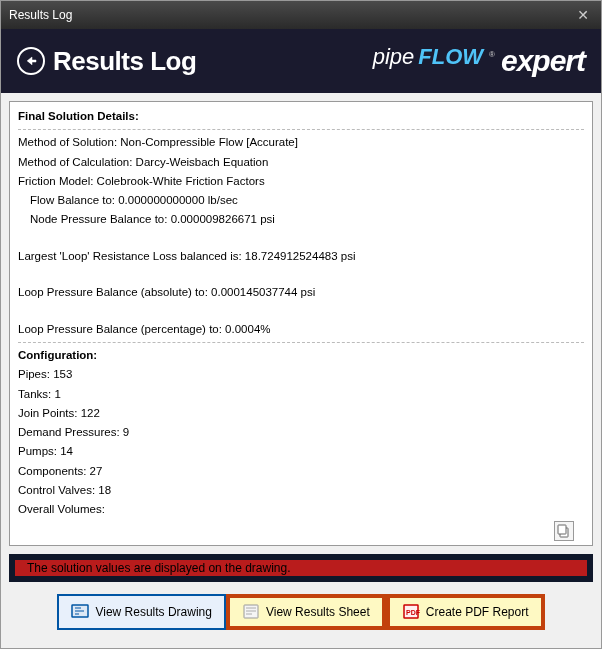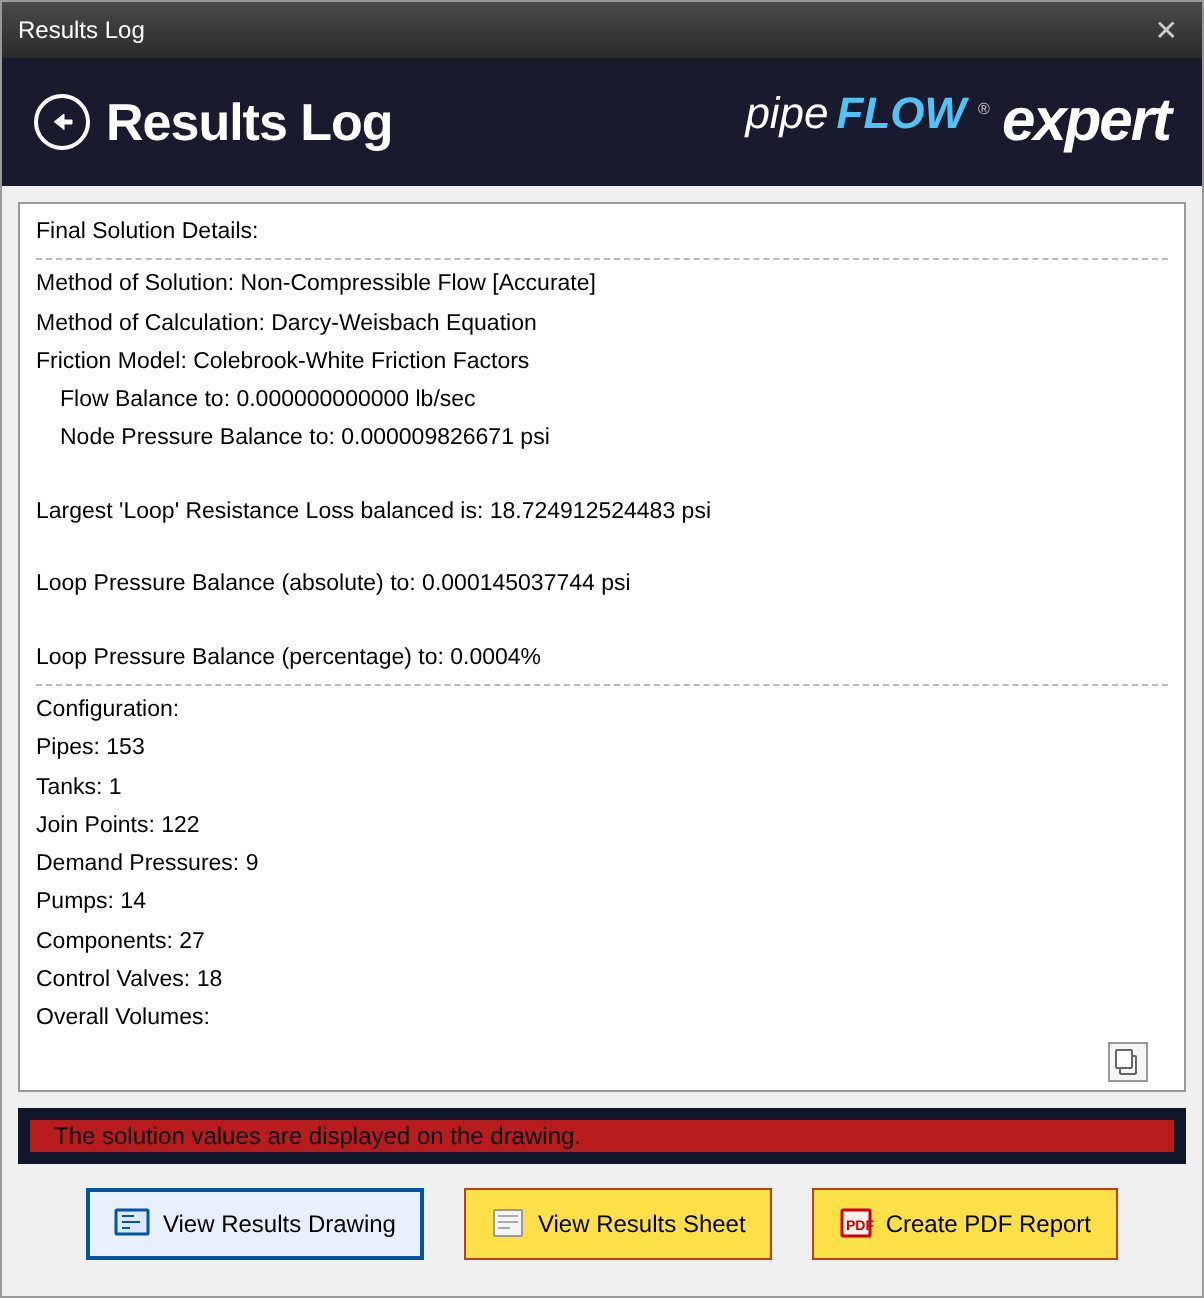--- a/index.html
+++ b/index.html
@@ -145,21 +145,21 @@
     .log-panel-inner::-webkit-scrollbar-track {
       background: #f0f0f0;
       border-left: 1px solid #ccc;
     }
     .log-panel-inner::-webkit-scrollbar-thumb {
       background: #c0c0c0;
       border: 1px solid #999;
     }
 
     .log-title {
-      font-weight: normal;
+      font-weight: bold;
       margin-bottom: 2px;
     }
 
     .log-divider {
       border: none;
       border-top: 1px dashed #bbb;
       margin: 4px 0;
     }
 
     .log-section {
@@ -190,21 +190,21 @@
       border: 6px solid #0f172a;
       padding: 1px 12px;
       font-size: 12px;
       color: #000;
       flex-shrink: 0;
     }
 
     .buttons-row {
       display: flex;
       justify-content: center;
-      gap: 20px;
+      gap: 0;
       padding: 4px 8px 10px;
       flex-shrink: 0;
     }
 
     .btn {
       height: 36px;
       padding: 0 12px;
       border: 2px solid #0055a4;
       background: #e8f0fb;
       cursor: pointer;
@@ -214,22 +214,22 @@
       gap: 6px;
       color: #000;
     }
 
     .btn-icon {
       display: flex;
       align-items: center;
     }
 
     .btn-secondary {
-      border: 1px solid #c2410c;
-      background: #fde047;
+      border: 4px solid #c2410c;
+      background: #fef9c3;
       align-items: center;
     }
 
     .pdf-icon {
       color: #cc0000;
       font-size: 14px;
       font-weight: bold;
     }
   </style>
 </head>

